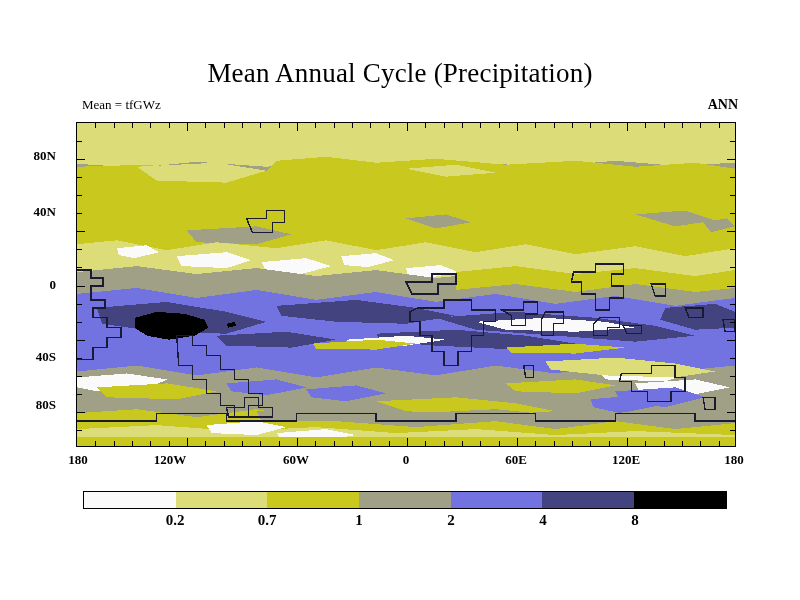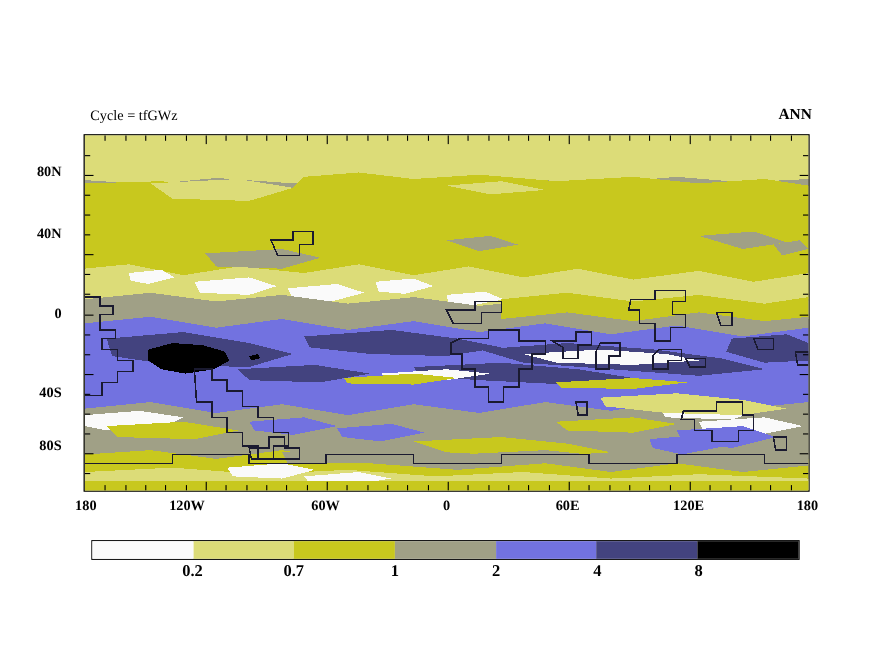--- a/index.html
+++ b/index.html
@@ -57,21 +57,22 @@
   .cblab{
     position:absolute;top:512px;font-size:15px;font-weight:bold;color:#000;
     transform:translateX(-50%);
   }
 </style>
 </head>
 <body>
 
 <div id="root">
 
-  <div class="expt">Cycle = tfGWz</div>
+  <div class="title">Mean Annual Cycle (Precipitation)</div>
+  <div class="expt">Mean = tfGWz</div>
   <div class="ann">ANN</div>
 
   <div class="plot">
     <div class="layer">
       <svg viewBox="0 0 660 325" preserveAspectRatio="none" shape-rendering="crispEdges">
 
         <rect x="0" y="0" width="660" height="325" fill="#a0a086"></rect>
 
         <path d="M0,0 H660 V40 L600,43 L540,38 L470,44 L400,40 L330,45 L260,38 L190,44 L120,39 L60,45 L0,41 Z" fill="#dcdc78"></path>
 

